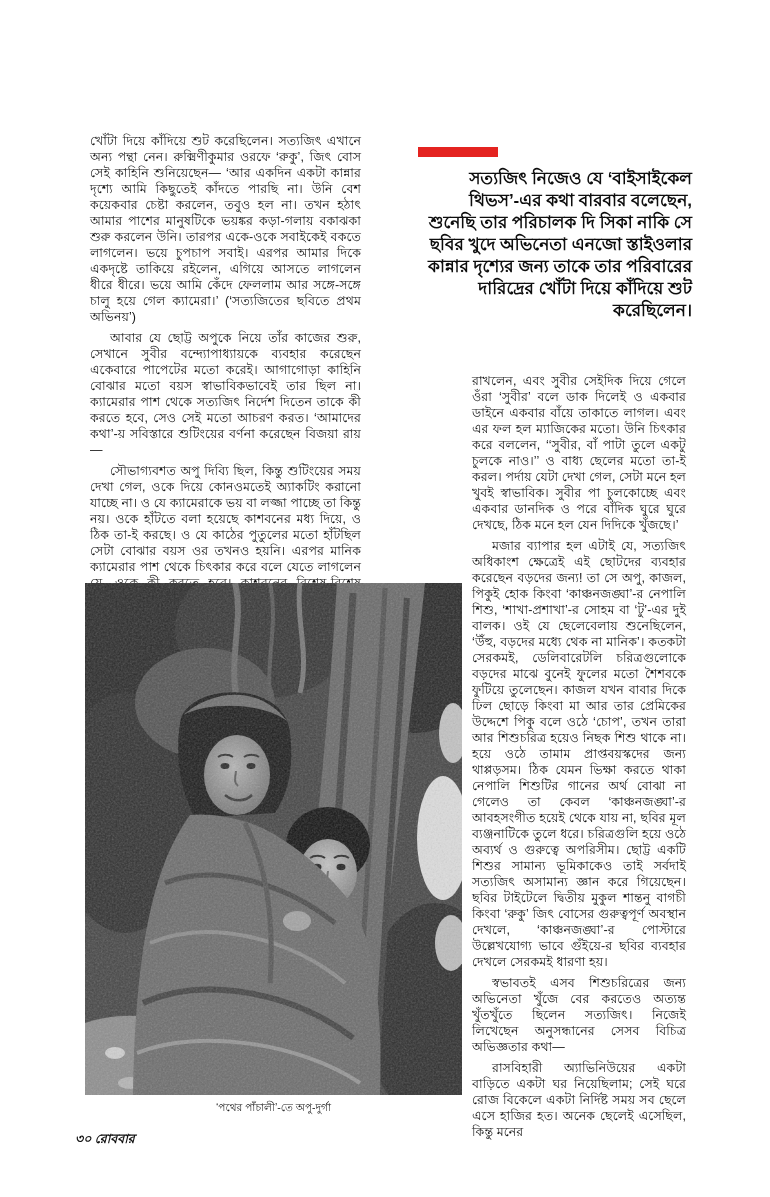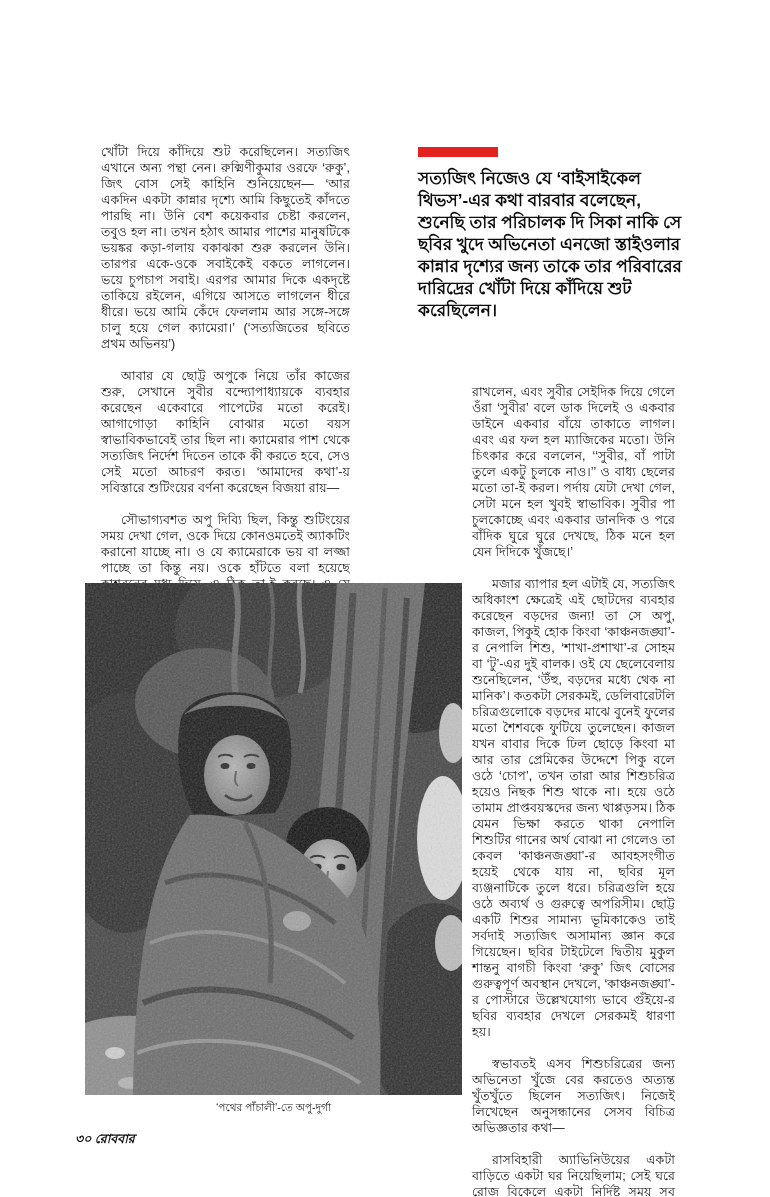--- a/index.html
+++ b/index.html
@@ -11,42 +11,42 @@
     overflow:hidden;
     font-family:"Liberation Sans","DejaVu Sans",sans-serif;
     color:#141414;
   }
   .body-text{
     font-size:12.5px;
     line-height:16px;
     text-align:justify;
     letter-spacing:0.1px;
   }
-  .body-text p{margin:16px;}
+  .body-text p{margin:5px;}
   .indent{text-indent:1.6em;}
 
   .left-col{
     position:absolute;
     left:85px;top:128px;width:281px;
   }
 
   .pullquote{
     position:absolute;
     left:418px;top:147px;width:274px;
   }
   .pullquote-bar{
     width:80px;height:10px;
     background:#e42320;
     margin-bottom:11px;
   }
   .pullquote-text{
     font-weight:bold;
     font-size:17px;
     line-height:22px;
-    text-align:left;
+    text-align:right;
     color:#0d0d0d;
   }
 
   .right-col{
     position:absolute;
     left:405px;top:368px;width:286px;
   }
   .photo-spacer{
     float:left;
     width:67px;

